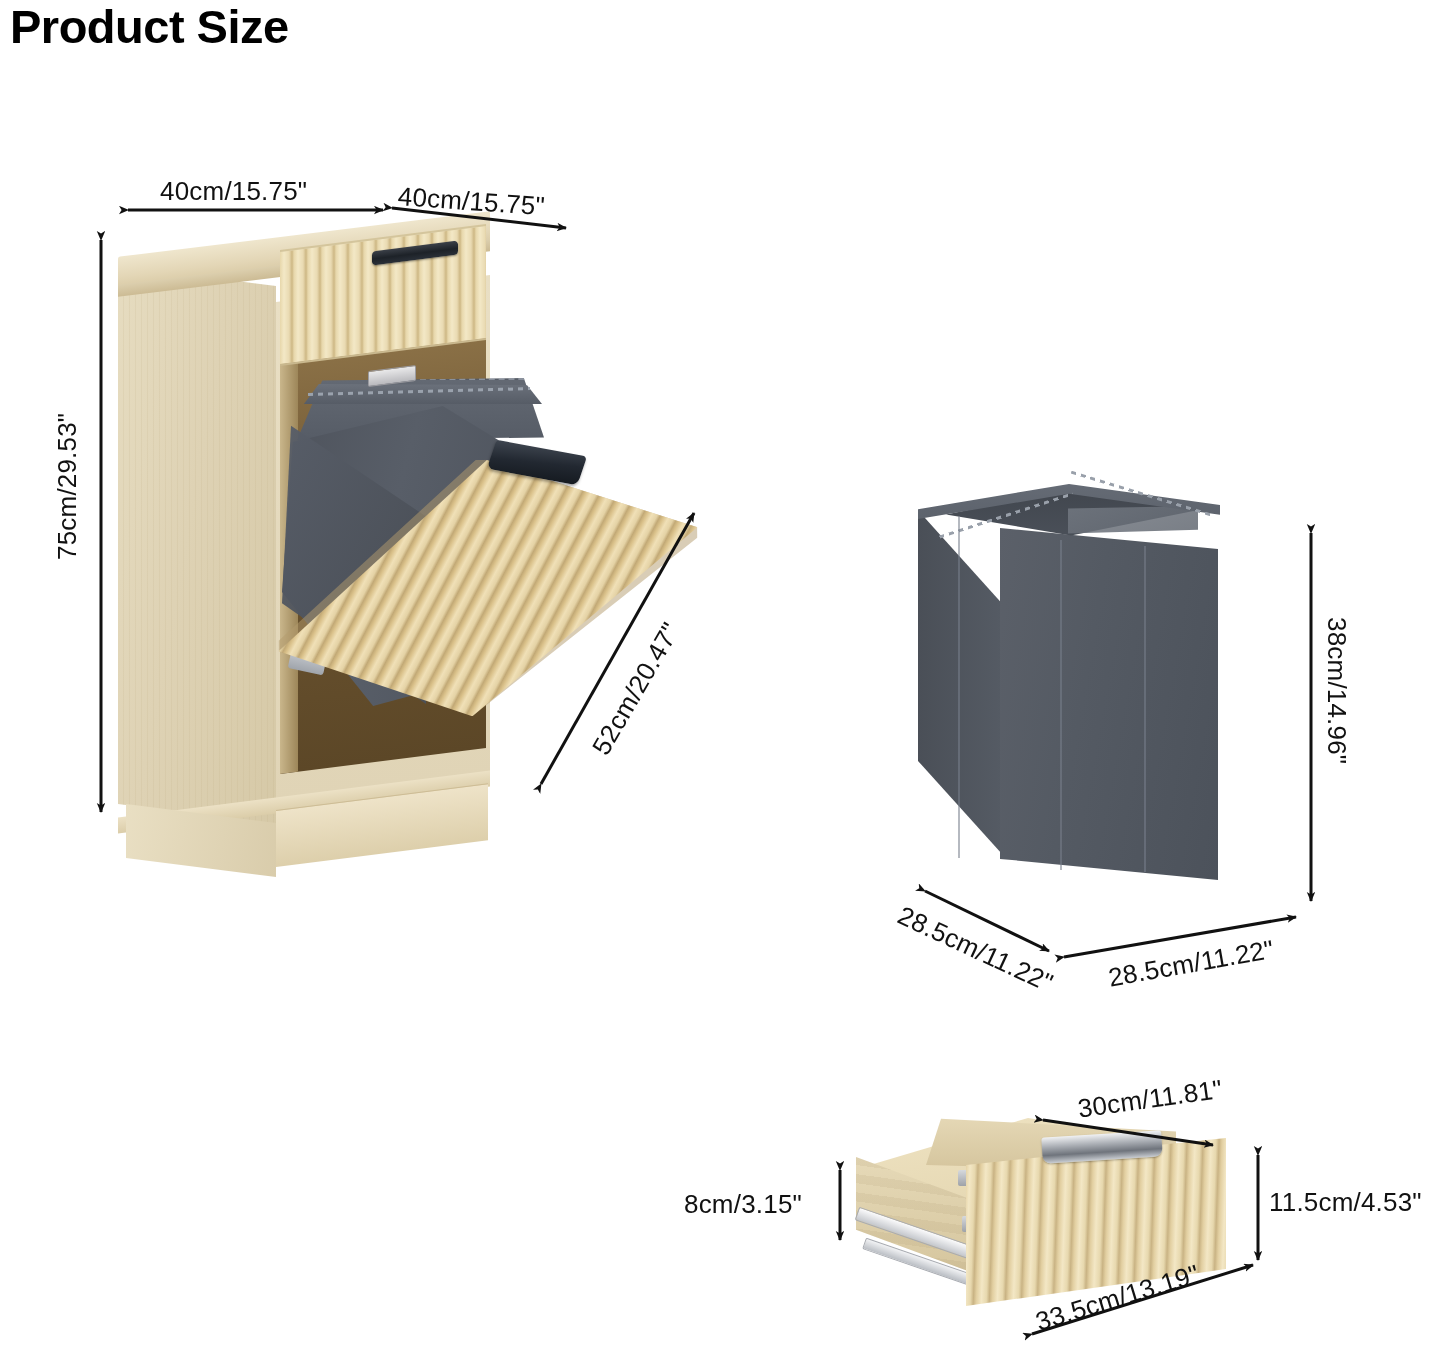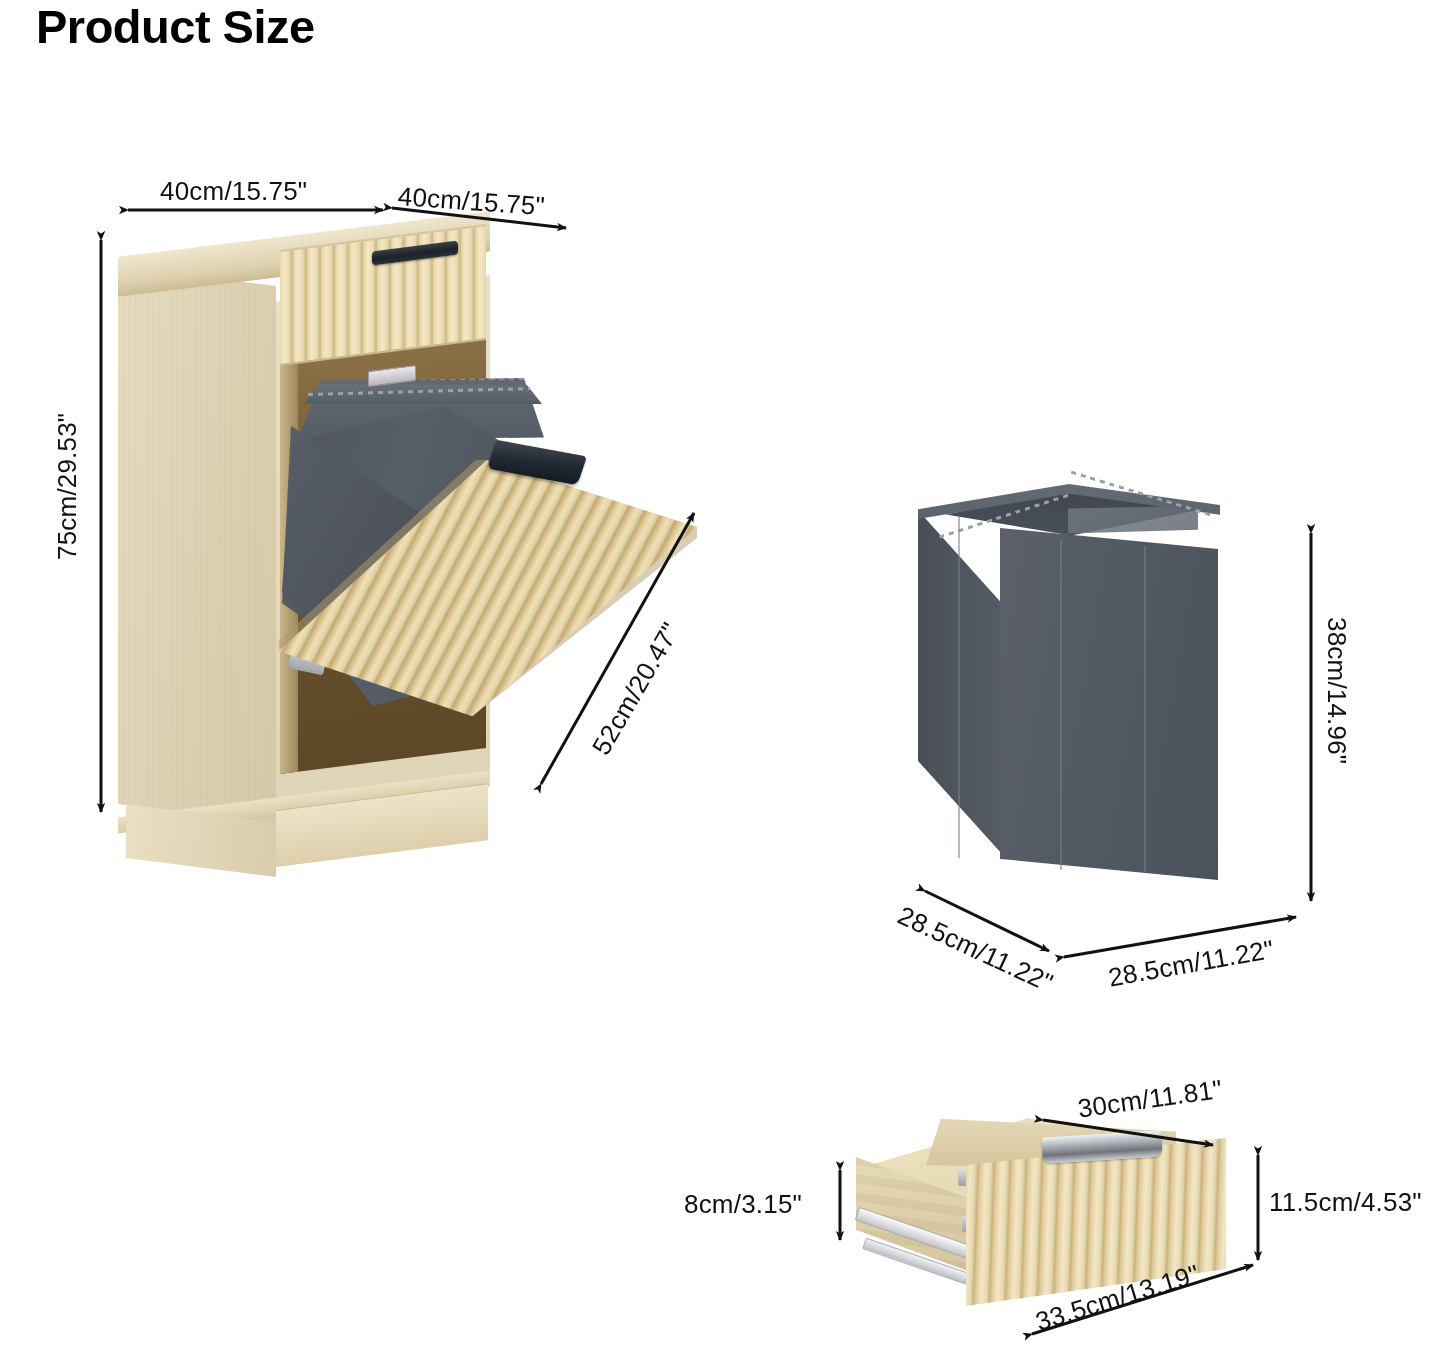--- a/index.html
+++ b/index.html
@@ -5,21 +5,21 @@
   html,body{margin:0;padding:0;background:#ffffff;}
   body{
     width:1445px;height:1349px;position:relative;overflow:hidden;
     font-family:"Liberation Sans","DejaVu Sans",sans-serif;
     color:#111;
   }
   #stage{position:absolute;left:0;top:0;width:1445px;height:1349px;}
 
   
   .title{
-    position:absolute;left:36px;top:2px;
+    position:absolute;left:10px;top:2px;
     font-size:47px;font-weight:bold;letter-spacing:-0.5px;
     color:#000;line-height:1.05;
   }
 
   
   .dim{
     position:absolute;font-size:26px;color:#111;white-space:nowrap;
     font-weight:400;letter-spacing:0.2px;
   }
 

